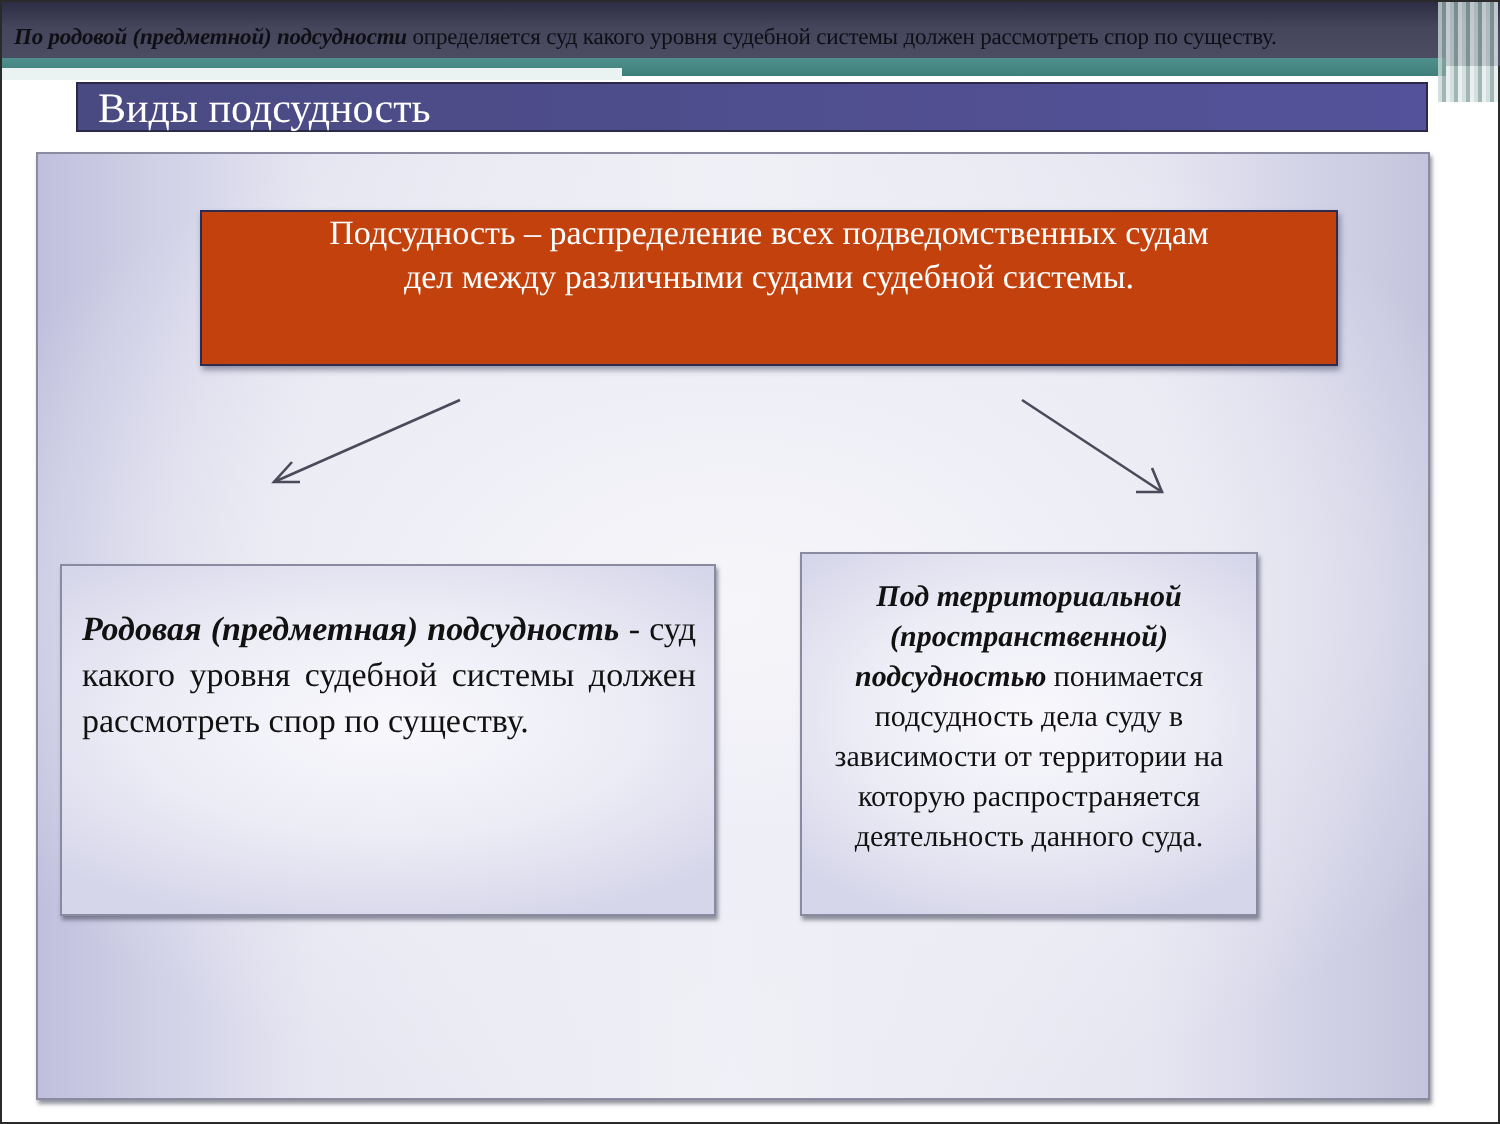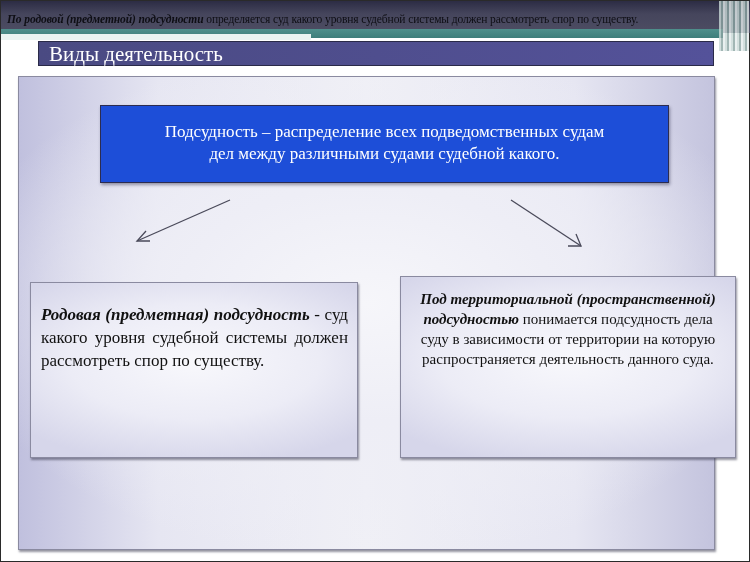--- a/index.html
+++ b/index.html
@@ -91,27 +91,27 @@
         radial-gradient(ellipse 60% 55% at 50% 48%, #f6f6fa 0%, #eeeef6 45%, rgba(238,238,246,0) 100%),
         linear-gradient(to right, #c0c0de 0%, #e6e6f2 20%, #f0f0f6 50%, #e6e6f2 80%, #c4c4de 100%);
       box-shadow: 1px 2px 2px rgba(60,60,80,0.55);
     }
     .def-box {
       position: absolute;
       left: 99px; top: 104px;
       width: 569px;
       height: 78px;
       box-sizing: border-box;
-      background: #1d4ed8;
+      background: #c2410c;
       border: 1px solid #2c2c50;
       color: #ffffff;
       font-size: 17px;
       line-height: 22px;
       text-align: center;
-      padding-top: 15px;
+      padding-top: 0;
       box-shadow: 1px 2px 3px rgba(40,40,70,0.45);
     }
     .arrows {
       position: absolute;
       left: 0; top: 0;
       width: 750px;
       height: 562px;
       pointer-events: none;
     }
     .card {
@@ -127,21 +127,21 @@
       left: 29px; top: 281px;
       width: 328px;
       height: 176px;
       padding: 20px 9px 0 10px;
       font-size: 17px;
       line-height: 23px;
       text-align: justify;
     }
     .card-right {
       left: 399px; top: 275px;
-      width: 336px;
+      width: 229px;
       height: 182px;
       padding: 12px 8px 12px 8px;
       font-size: 15px;
       line-height: 20px;
       text-align: center;
     }
     .bi {
       font-weight: bold;
       font-style: italic;
     }
@@ -154,28 +154,28 @@
   <div class="top-banner"></div>
   <div class="teal-band"></div>
   <div class="light-band"></div>
   <div class="stripes"></div>
 
   <div class="top-note">
     <span class="em">По родовой (предметной) подсудности</span><span> определяется суд какого уровня судебной системы должен рассмотреть спор по существу.</span>
   </div>
 
   <div class="title-bar">
-    <div class="title-text">Виды деятельность</div>
+    <div class="title-text">Виды подсудность</div>
   </div>
 
   <div class="main-panel"></div>
 
   <div class="def-box">
     <div>Подсудность – распределение всех подведомственных судам</div>
-    <div>дел между различными судами судебной какого.</div>
+    <div>дел между различными судами судебной системы.</div>
   </div>
 
   <svg class="arrows" viewBox="0 0 750 562">
     <g stroke="#4a4a5a" stroke-width="1.3" fill="none">
       <line x1="229" y1="199" x2="136" y2="240"></line>
       <polyline points="145,230 136,240 149,240"></polyline>
     </g>
     <g stroke="#4a4a5a" stroke-width="1.3" fill="none">
       <line x1="510" y1="199" x2="580" y2="245"></line>
       <polyline points="567,245 580,245 575,233"></polyline>

